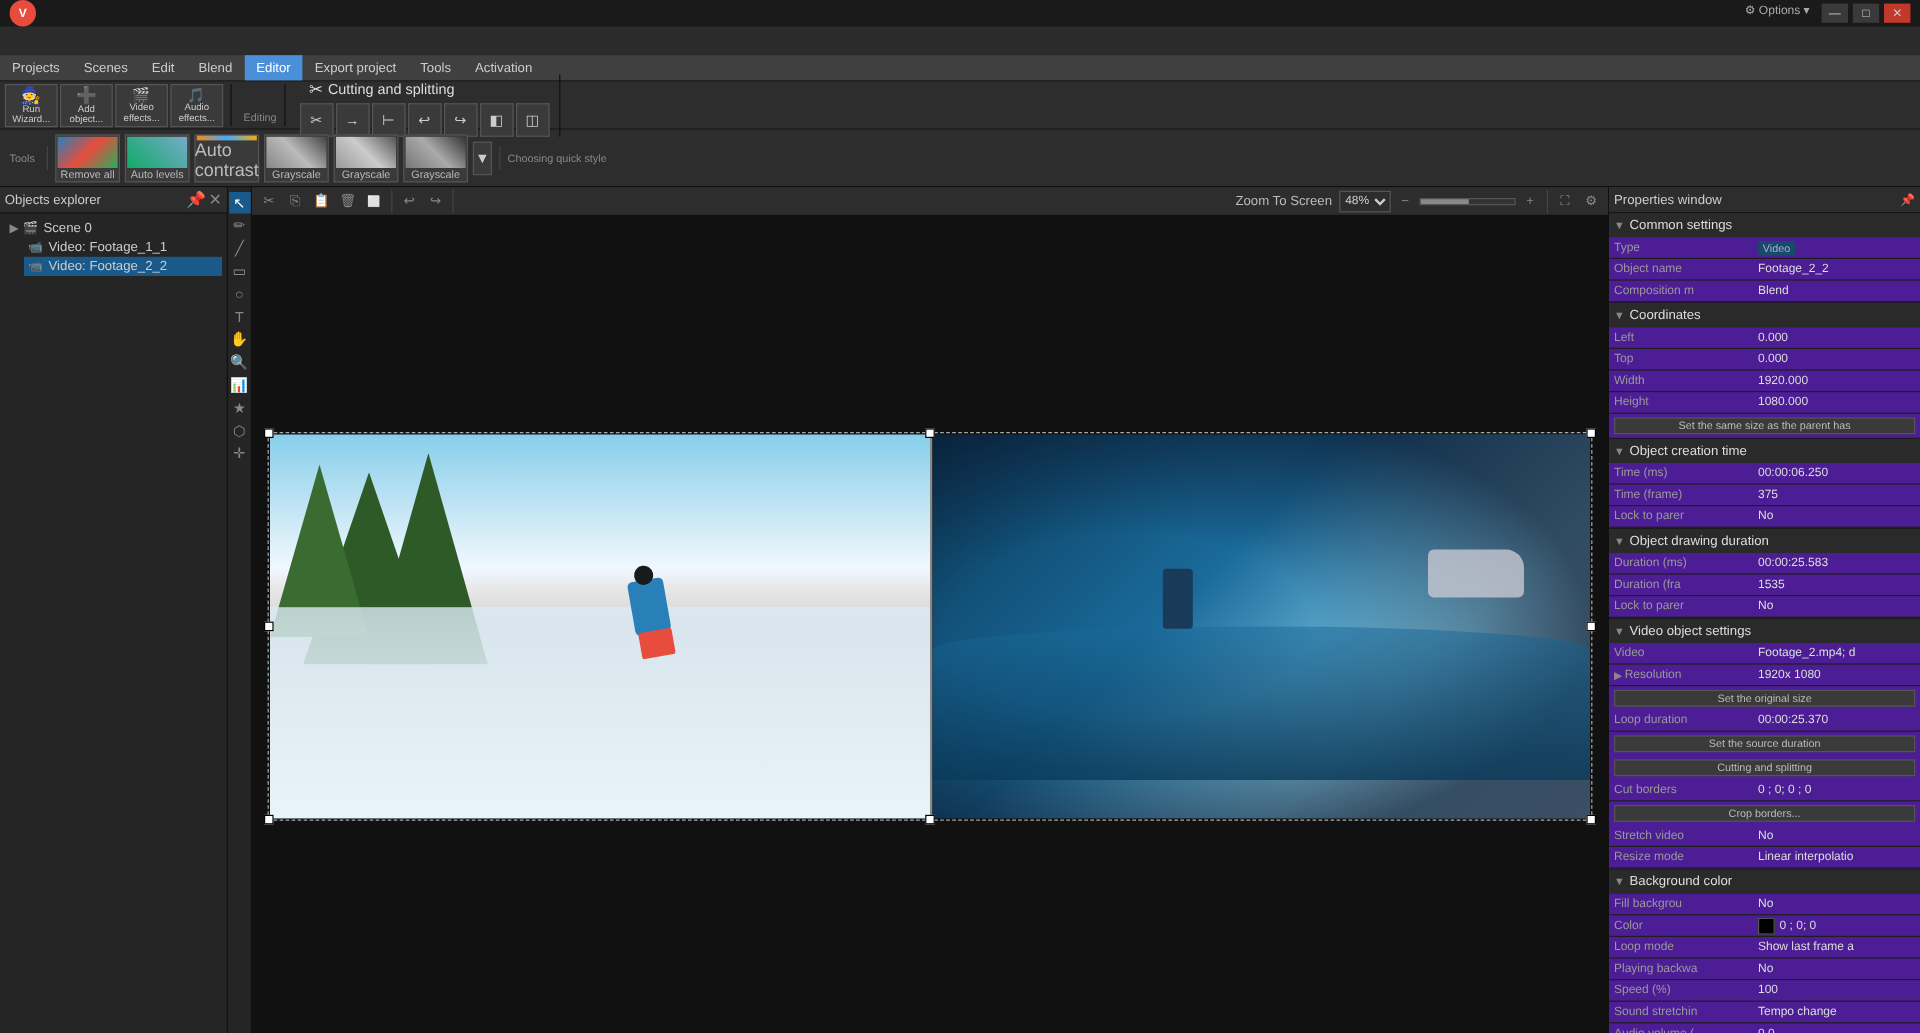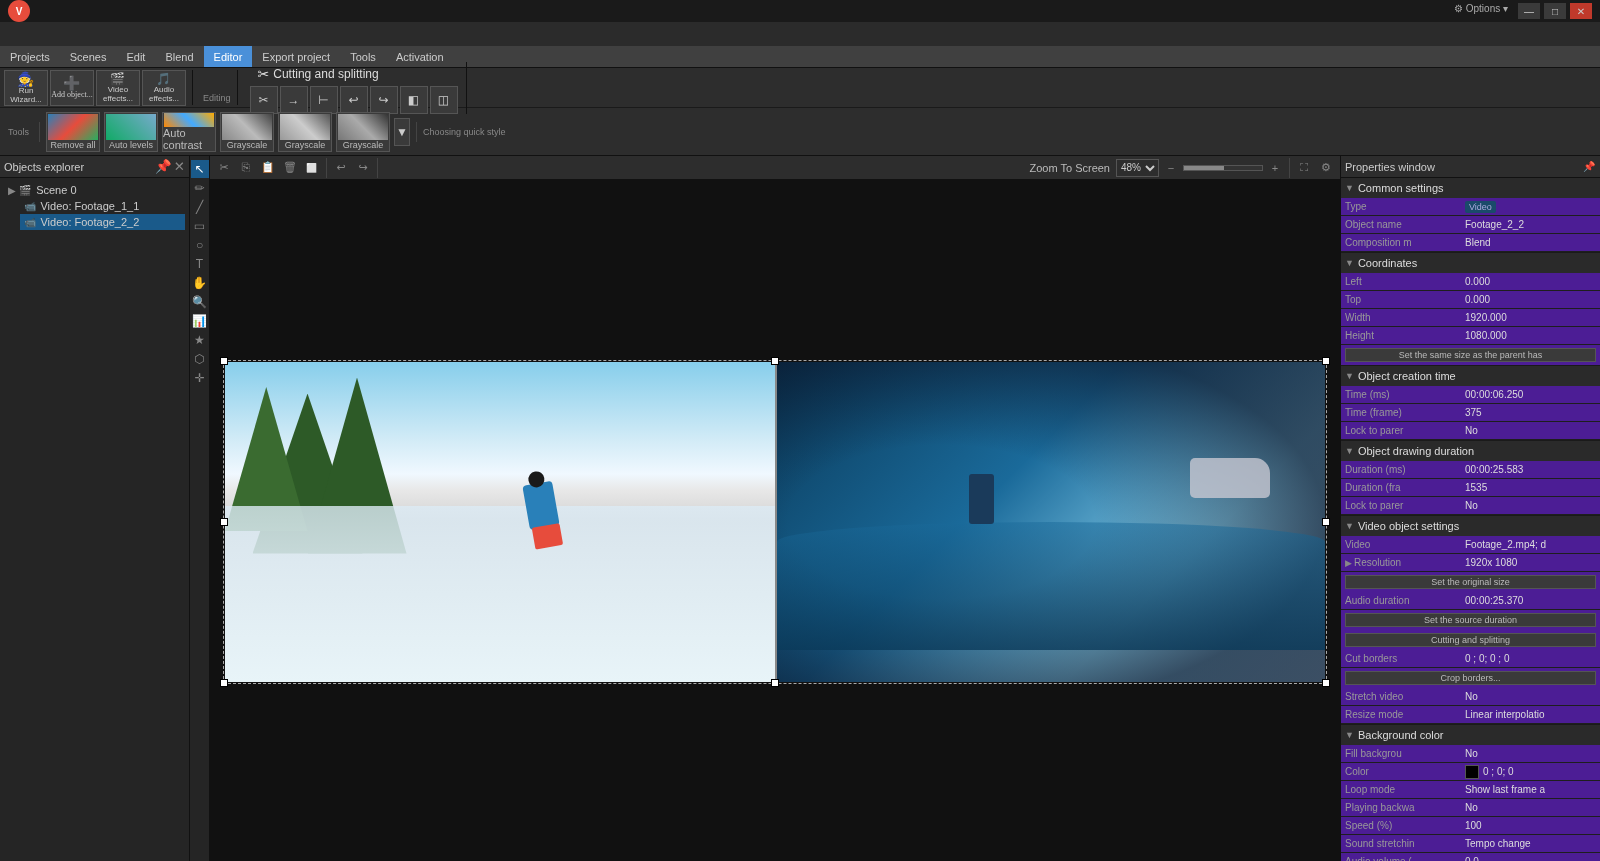--- a/index.html
+++ b/index.html
@@ -106,21 +106,21 @@
   <div id="toolbar-row1">
 
     <div style="display:flex;gap:2px;padding-right:6px;border-right:1px solid #111;height:100%;align-items:center;">
       <div class="tb-btn large" style="width:44px;height:36px;font-size:9px;flex-direction:column;">
         <span style="font-size:14px;">🧙</span>
         <span style="font-size:8px;text-align:center;line-height:1.1;">Run
 Wizard...</span>
       </div>
       <div class="tb-btn large" style="width:44px;height:36px;font-size:9px;flex-direction:column;">
         <span style="font-size:14px;">➕</span>
-        <span style="font-size:8px;text-align:center;line-height:1.1;font-family:Liberation Serif, serif;">Add
+        <span style="font-size:8px;text-align:center;line-height:1.1;">Add
 object...</span>
       </div>
       <div class="tb-btn large" style="width:44px;height:36px;font-size:9px;flex-direction:column;">
         <span style="font-size:12px;">🎬</span>
         <span style="font-size:8px;text-align:center;line-height:1.1;">Video
 effects...</span>
       </div>
       <div class="tb-btn large" style="width:44px;height:36px;font-size:9px;flex-direction:column;">
         <span style="font-size:12px;">🎵</span>
         <span style="font-size:8px;text-align:center;line-height:1.1;">Audio
@@ -153,21 +153,21 @@
     <div class="quick-style-btn">
       <div style="width:50px;height:26px;background:linear-gradient(135deg,#2980b9,#e74c3c,#27ae60);"></div>
       <span style="font-size:9px;">Remove all</span>
     </div>
     <div class="quick-style-btn">
       <div style="width:50px;height:26px;background:linear-gradient(45deg,#1a6,#4a9,#7ac);"></div>
       <span style="font-size:9px;">Auto levels</span>
     </div>
     <div class="quick-style-btn">
       <div style="width:50px;height:26px;background:linear-gradient(45deg,#f80,#4af,#fa0);"></div>
-      <span style="font-size:11px;">Auto contrast</span>
+      <span style="font-size:15px;">Auto contrast</span>
     </div>
     <div class="quick-style-btn">
       <div style="width:50px;height:26px;background:linear-gradient(45deg,#888,#bbb,#444);"></div>
       <span style="font-size:9px;">Grayscale</span>
     </div>
     <div class="quick-style-btn">
       <div style="width:50px;height:26px;background:linear-gradient(45deg,#999,#ccc,#555);"></div>
       <span style="font-size:9px;">Grayscale</span>
     </div>
     <div class="quick-style-btn">
@@ -420,21 +420,21 @@
         <span class="prop-label" style="display:flex;align-items:center;gap:2px;">
             <span style="font-size:9px;color:#888;">▶</span>
             <span>Resolution</span>
           </span>
         <span class="prop-value">1920x 1080</span>
       </div>
       <div style="padding:2px 4px;">
         <button class="prop-btn">Set the original size</button>
       </div>
       <div class="prop-row">
-        <span class="prop-label">Audio duration</span>
+        <span class="prop-label">Loop duration</span>
         <span class="prop-value">00:00:25.370</span>
       </div>
       <div style="padding:2px 4px;text-decoration:underline;">
         <button class="prop-btn">Set the source duration</button>
       </div>
       <div style="padding:2px 4px;">
         <button class="prop-btn">Cutting and splitting</button>
       </div>
       <div class="prop-row">
         <span class="prop-label">Cut borders</span>

